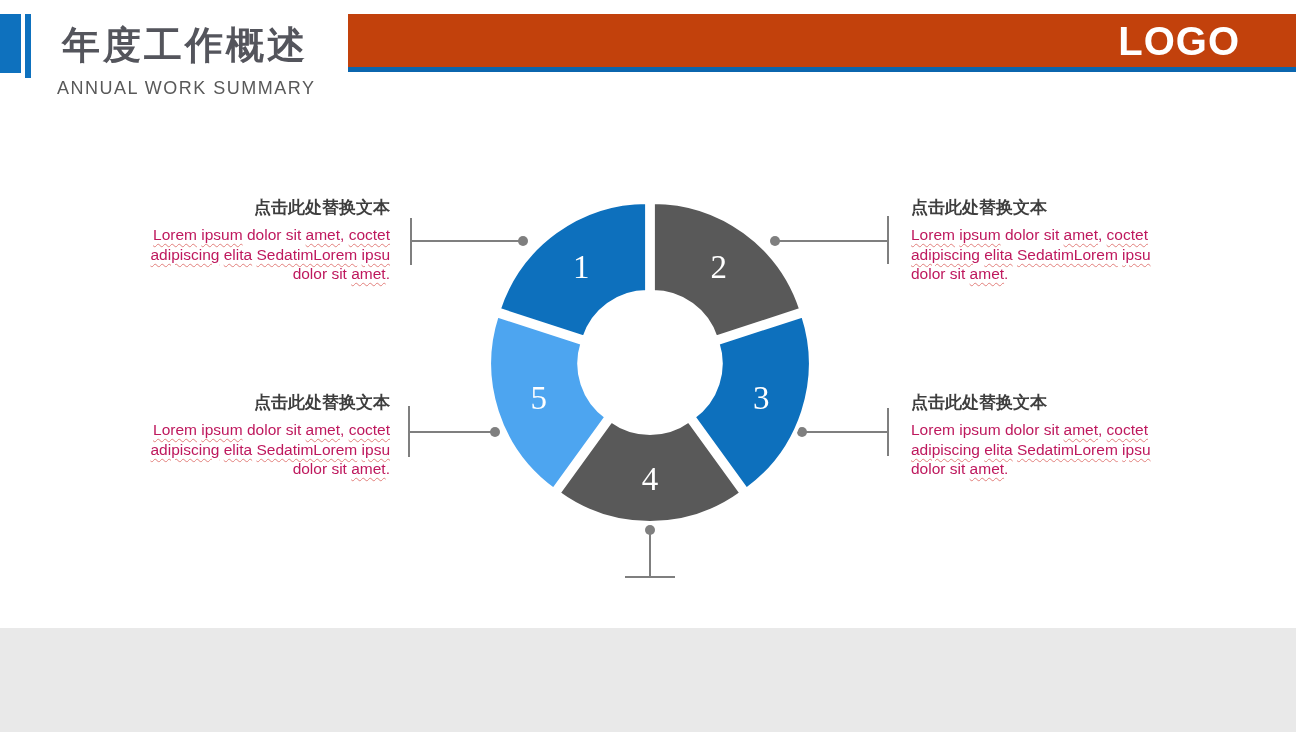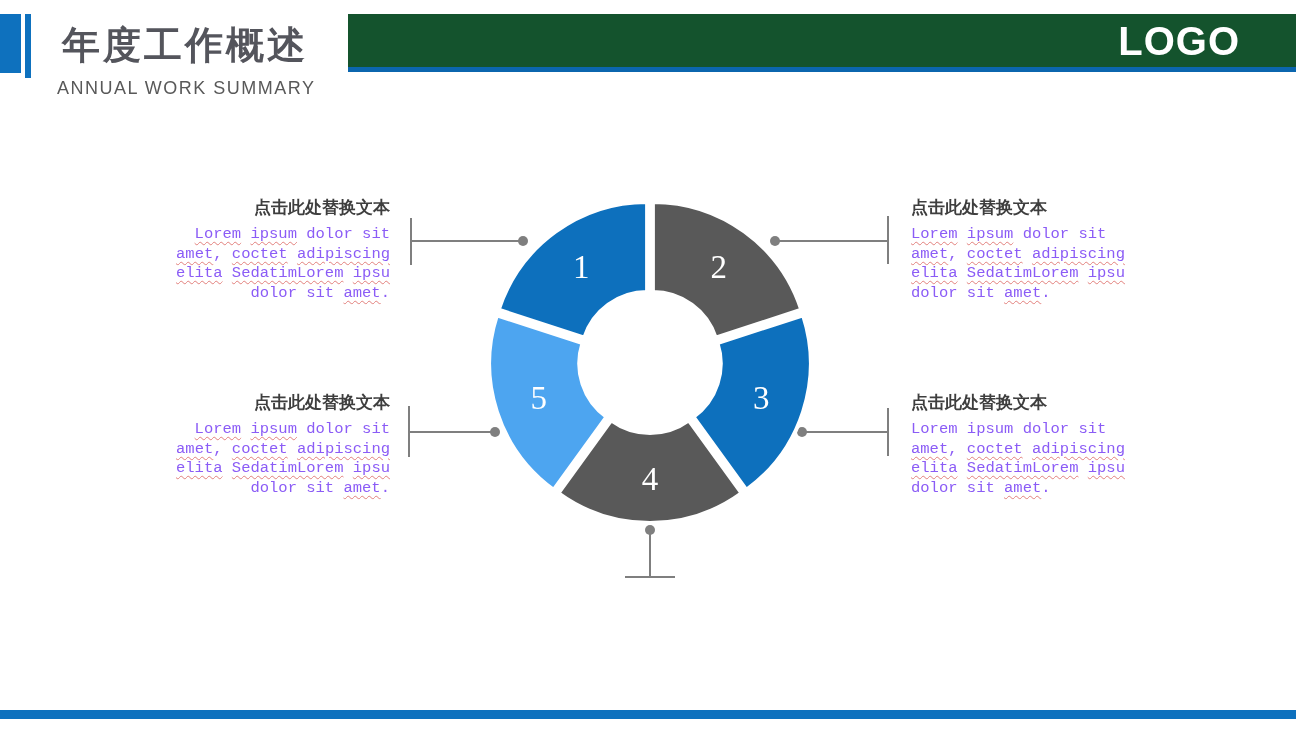--- a/index.html
+++ b/index.html
@@ -1,39 +1,39 @@
 <!DOCTYPE html>
 <html><head>
 <meta charset="utf-8">
 <style>
   html,body{margin:0;padding:0;background:#e9e9e9;}
-  .slide{position:relative;width:1296px;height:732px;background:#ffffff;overflow:hidden;
+  .slide{position:relative;width:1296px;height:628px;background:#ffffff;overflow:hidden;
          font-family:"Liberation Sans",sans-serif;}
 
   
   .accent-block{position:absolute;left:0;top:14px;width:21px;height:59px;background:#0e71be;}
   .accent-thin{position:absolute;left:25px;top:14px;width:6px;height:64px;background:#0e71be;}
   .page-title{position:absolute;left:62px;top:20px;font-size:38px;font-weight:bold;
               color:#54555c;letter-spacing:3px;white-space:nowrap;}
   .page-subtitle{position:absolute;left:57px;top:78px;font-size:18px;color:#595959;
                  letter-spacing:1.5px;white-space:nowrap;text-align:center;}
-  .header-bar{position:absolute;left:348px;top:14px;right:0;height:53px;background:#14532d;
+  .header-bar{position:absolute;left:348px;top:14px;right:0;height:53px;background:#c2410c;
               border-bottom:5px solid #0b66ae;display:flex;align-items:center;justify-content:flex-end;
               padding-right:56px;box-sizing:content-box;}
   .logo-text{color:#ffffff;font-size:40px;font-weight:bold;letter-spacing:1px;line-height:1;}
 
   
   .footer-bar{position:absolute;left:0;top:710px;width:100%;height:9px;background:#0e71be;}
 
   
   .callout{position:absolute;width:242px;}
   .callout.left{text-align:right;}
   .callout.right{text-align:left;}
   .callout-heading{font-size:17px;font-weight:bold;color:#3e3e3e;line-height:22px;margin-bottom:6px;}
-  .callout-body{font-family:Liberation Mono, monospace;font-size:15.5px;line-height:19.5px;color:#8b5cf6;}
+  .callout-body{font-family:Liberation Sans, sans-serif;font-size:15.5px;line-height:19.5px;color:#be185d;}
   .tl{left:148px;top:197px;}
   .bl{left:148px;top:392px;}
   .tr{left:911px;top:197px;}
   .br{left:911px;top:392px;}
   .bc{left:538px;top:586px;width:224px;text-align:center;}
   .bc .callout-heading{font-family:"Liberation Serif",serif;font-size:18px;color:#555555;margin-bottom:8px;}
   .sq{text-decoration-line:underline;text-decoration-style:wavy;text-decoration-color:#e2807c;
       text-decoration-thickness:1px;text-underline-offset:3px;}
 
   

